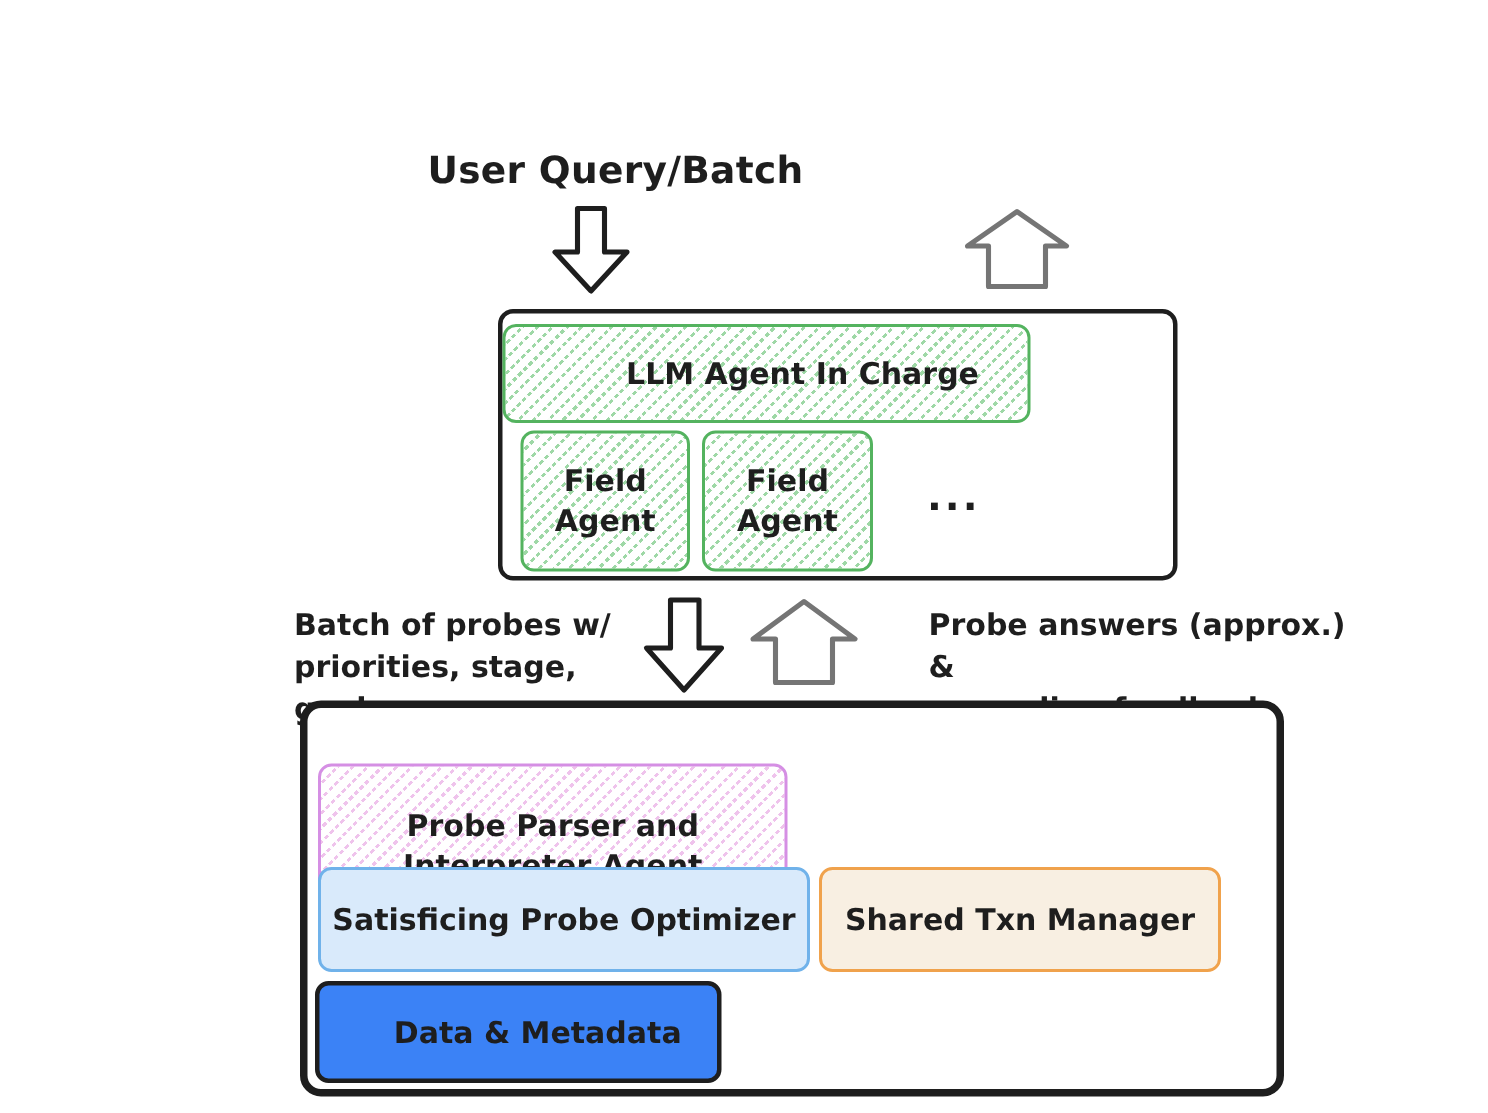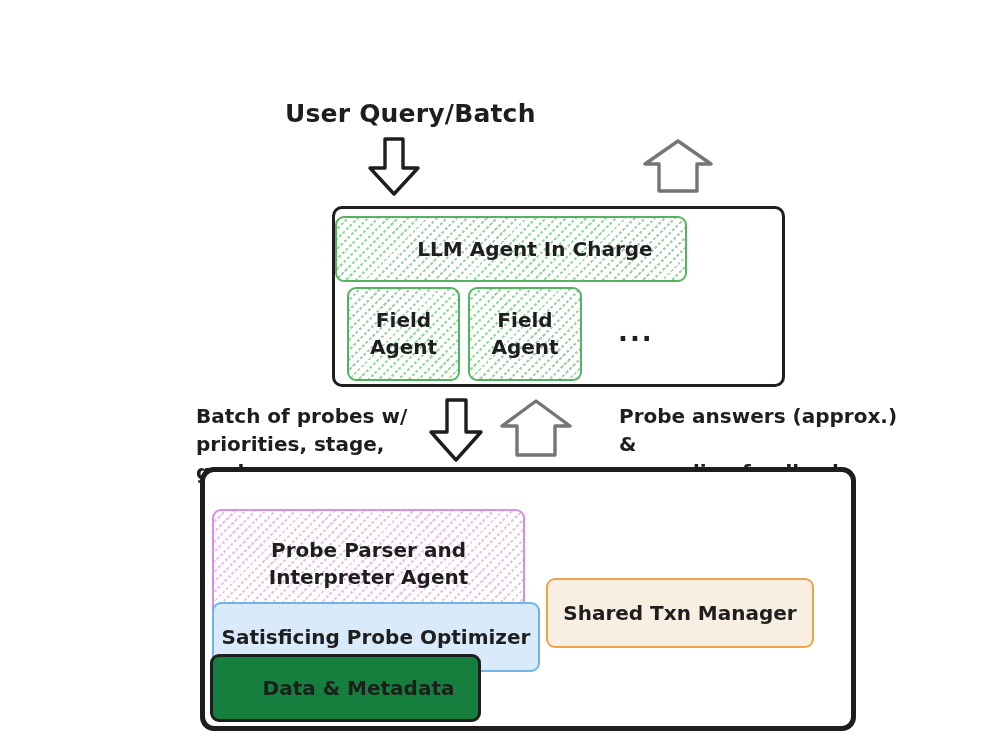--- a/index.html
+++ b/index.html
@@ -40,21 +40,21 @@
   }
   .hatch-pink{
     border:2.5px solid #d58fe4;
     background-color:#ffffff;
     background-image:
       repeating-linear-gradient(45deg, rgba(255,255,255,0.95) 0 2px, transparent 2px 5px),
       repeating-linear-gradient(135deg, #efc3ec 0 2px, transparent 2px 7px);
   }
   .fill-blue{background:#d9eafb;border:2.5px solid #70b2ea;}
   .fill-orange{background:#f8efe2;border:2.5px solid #f0a24c;}
-  .fill-white{background:#15803d;border:3px solid #1e1e1e;padding-left:26px;}
+  .fill-white{background:#3b82f6;border:3px solid #1e1e1e;padding-left:26px;}
   .mid-text{font-size:20px;line-height:28px;font-weight:700;white-space:pre-line;margin-left:36px;}
   .ellipsis{font-size:26px;font-weight:700;letter-spacing:2px;}
 </style>
 </head>
 <body>
 
 <div id="canvas">
 
   <div class="abs hand title" style="left:285px;top:99px;width:238px;text-align:center;">User Query/Batch</div>
 
@@ -85,19 +85,19 @@
   </svg>
   <svg class="abs" style="left:497px;top:398px;" width="78" height="60" viewBox="0 0 78 60">
     <path d="M39 3 L73 28 L58 28 L58 57 L20 57 L20 28 L5 28 Z" fill="#ffffff" stroke="#757575" stroke-width="3.4" stroke-linejoin="round"></path>
   </svg>
 
   <div class="abs frame-thick" style="left:200px;top:467px;width:656px;height:264px;">
 
     <div class="node hatch-pink abs" style="left:7px;top:7px;width:313px;height:109px;margin-top:30px;">Probe Parser and
 Interpreter Agent</div>
 
-    <div class="node fill-blue abs" style="left:7px;top:106px;width:328px;height:70px;margin-top:24px;">Satisficing Probe Optimizer</div>
+    <div class="node fill-blue abs" style="left:7px;top:106px;width:328px;height:70px;">Satisficing Probe Optimizer</div>
     <div class="node fill-orange abs" style="left:341px;top:106px;width:268px;height:70px;">Shared Txn Manager</div>
 
     <div class="node fill-white abs" style="left:5px;top:182px;width:271px;height:68px;">Data &amp; Metadata</div>
   </div>
 
 </div>
 
 </body></html>

